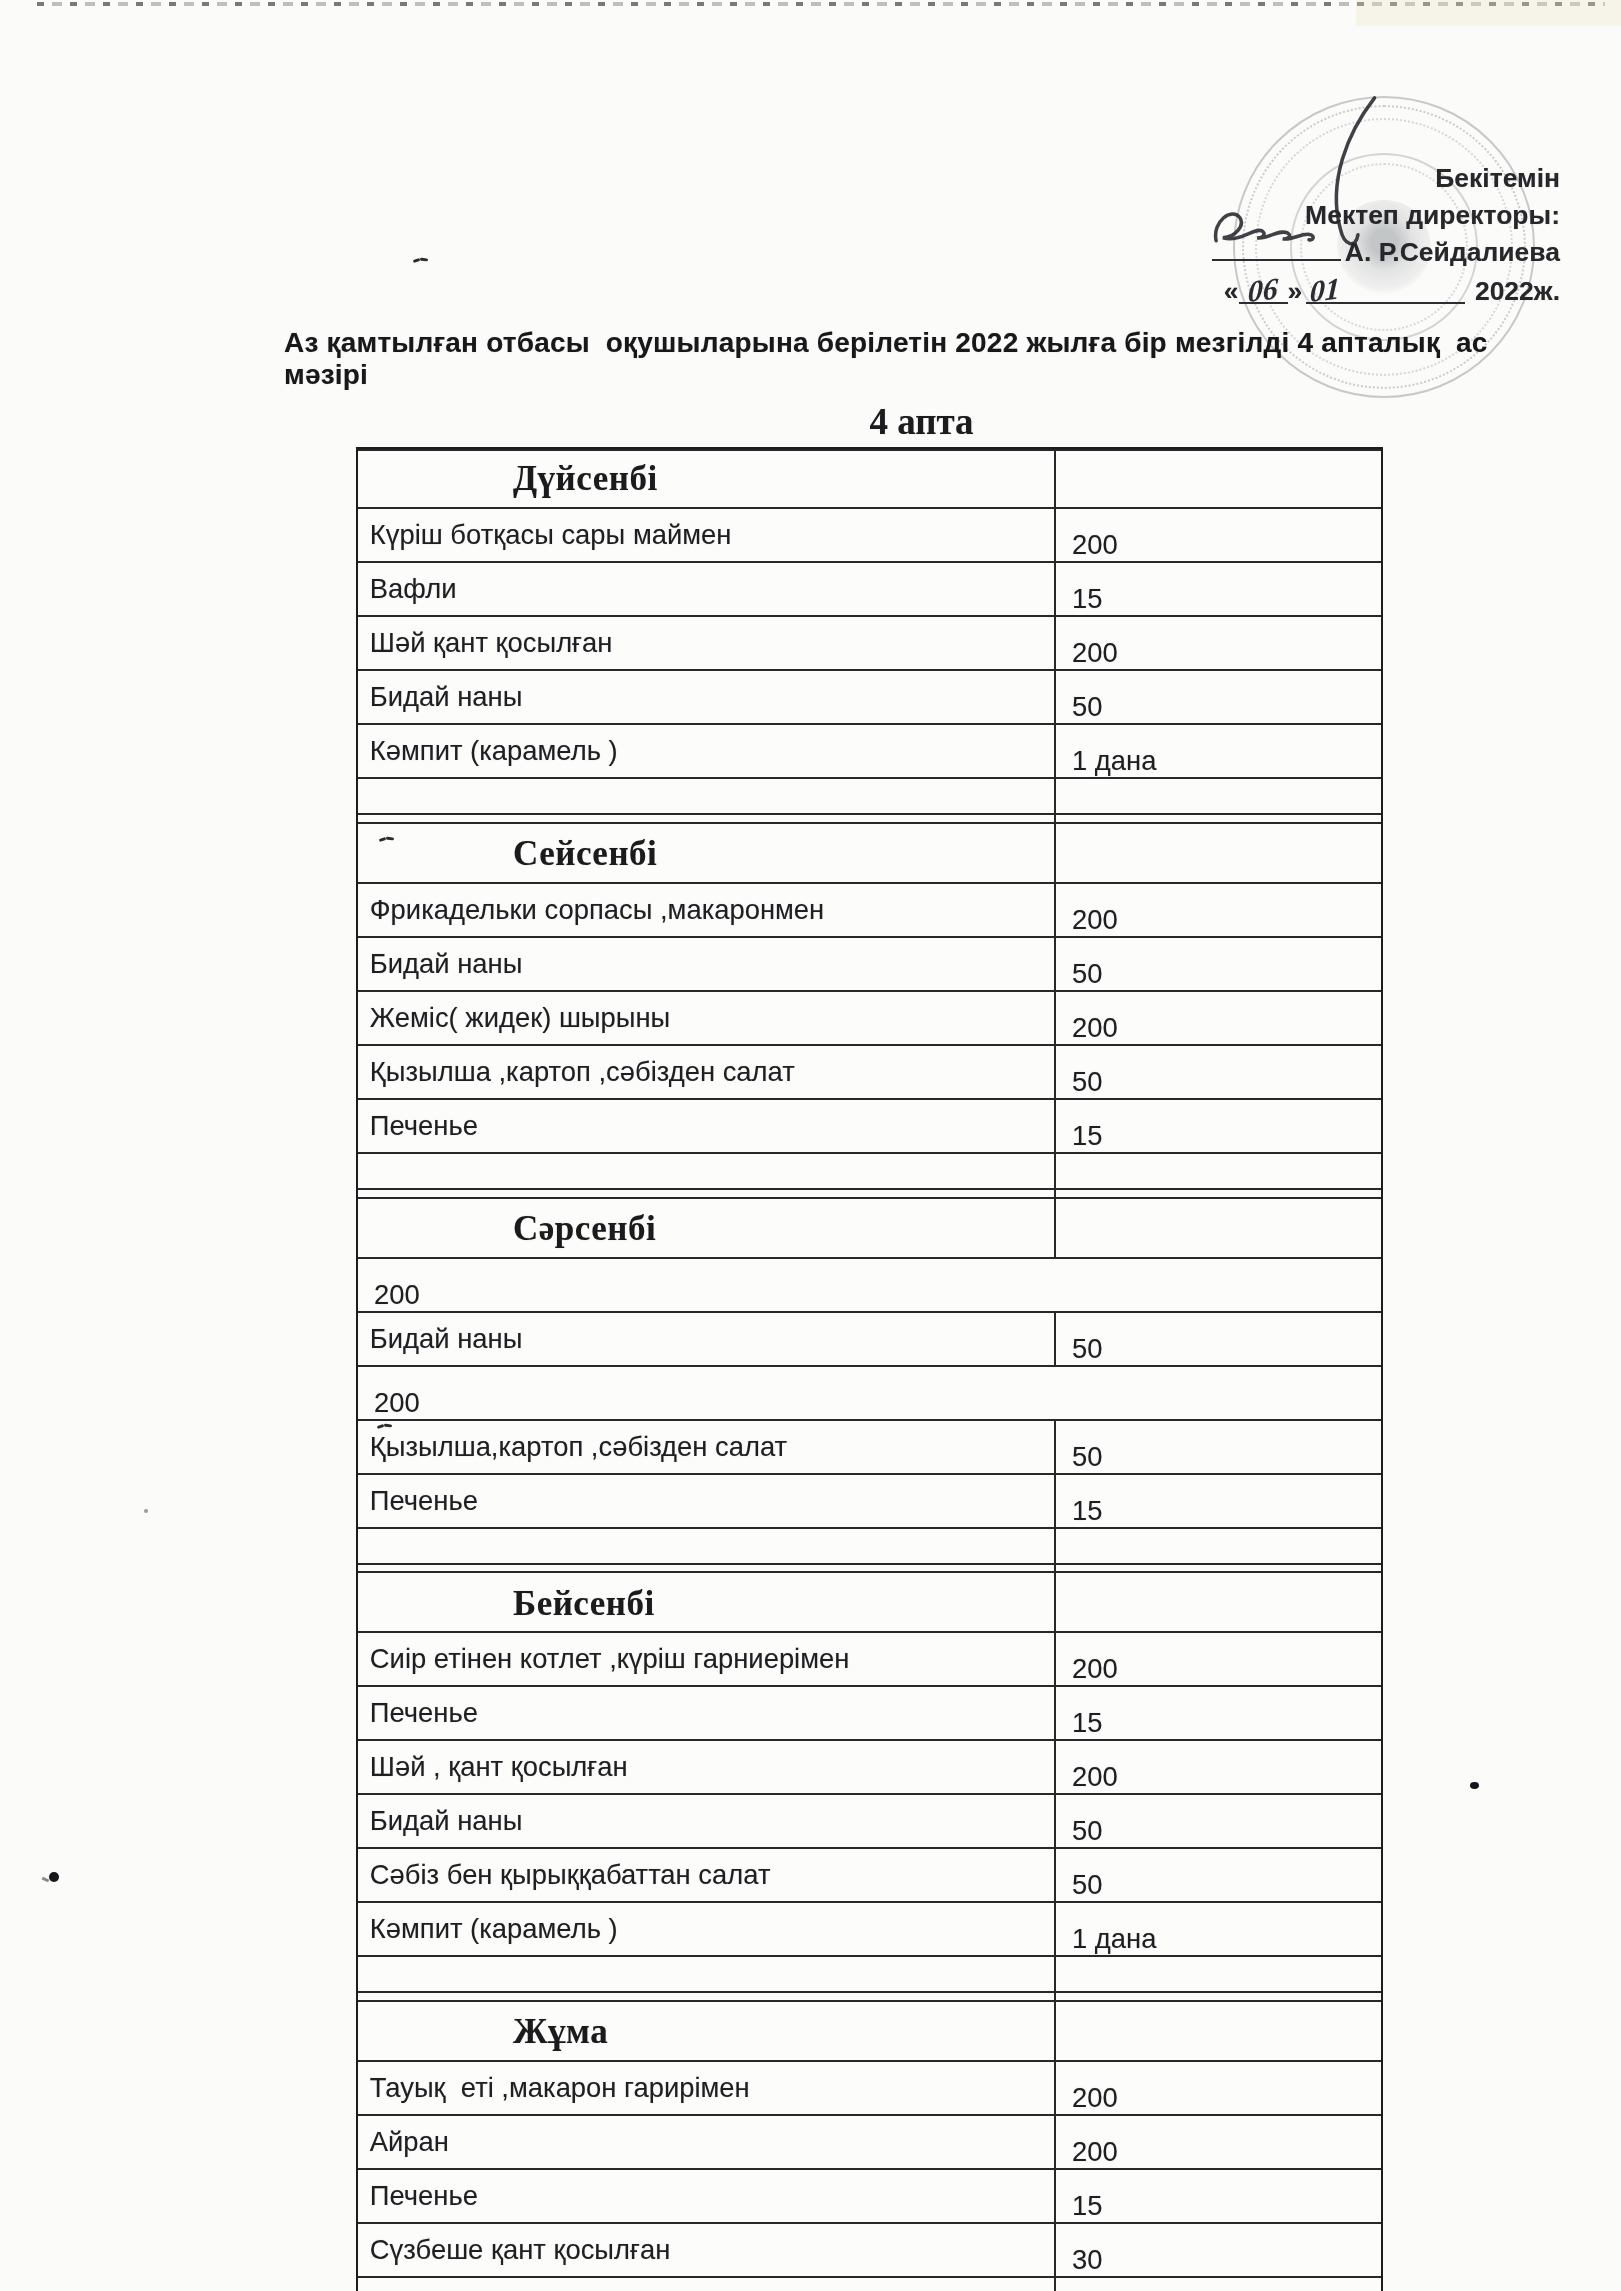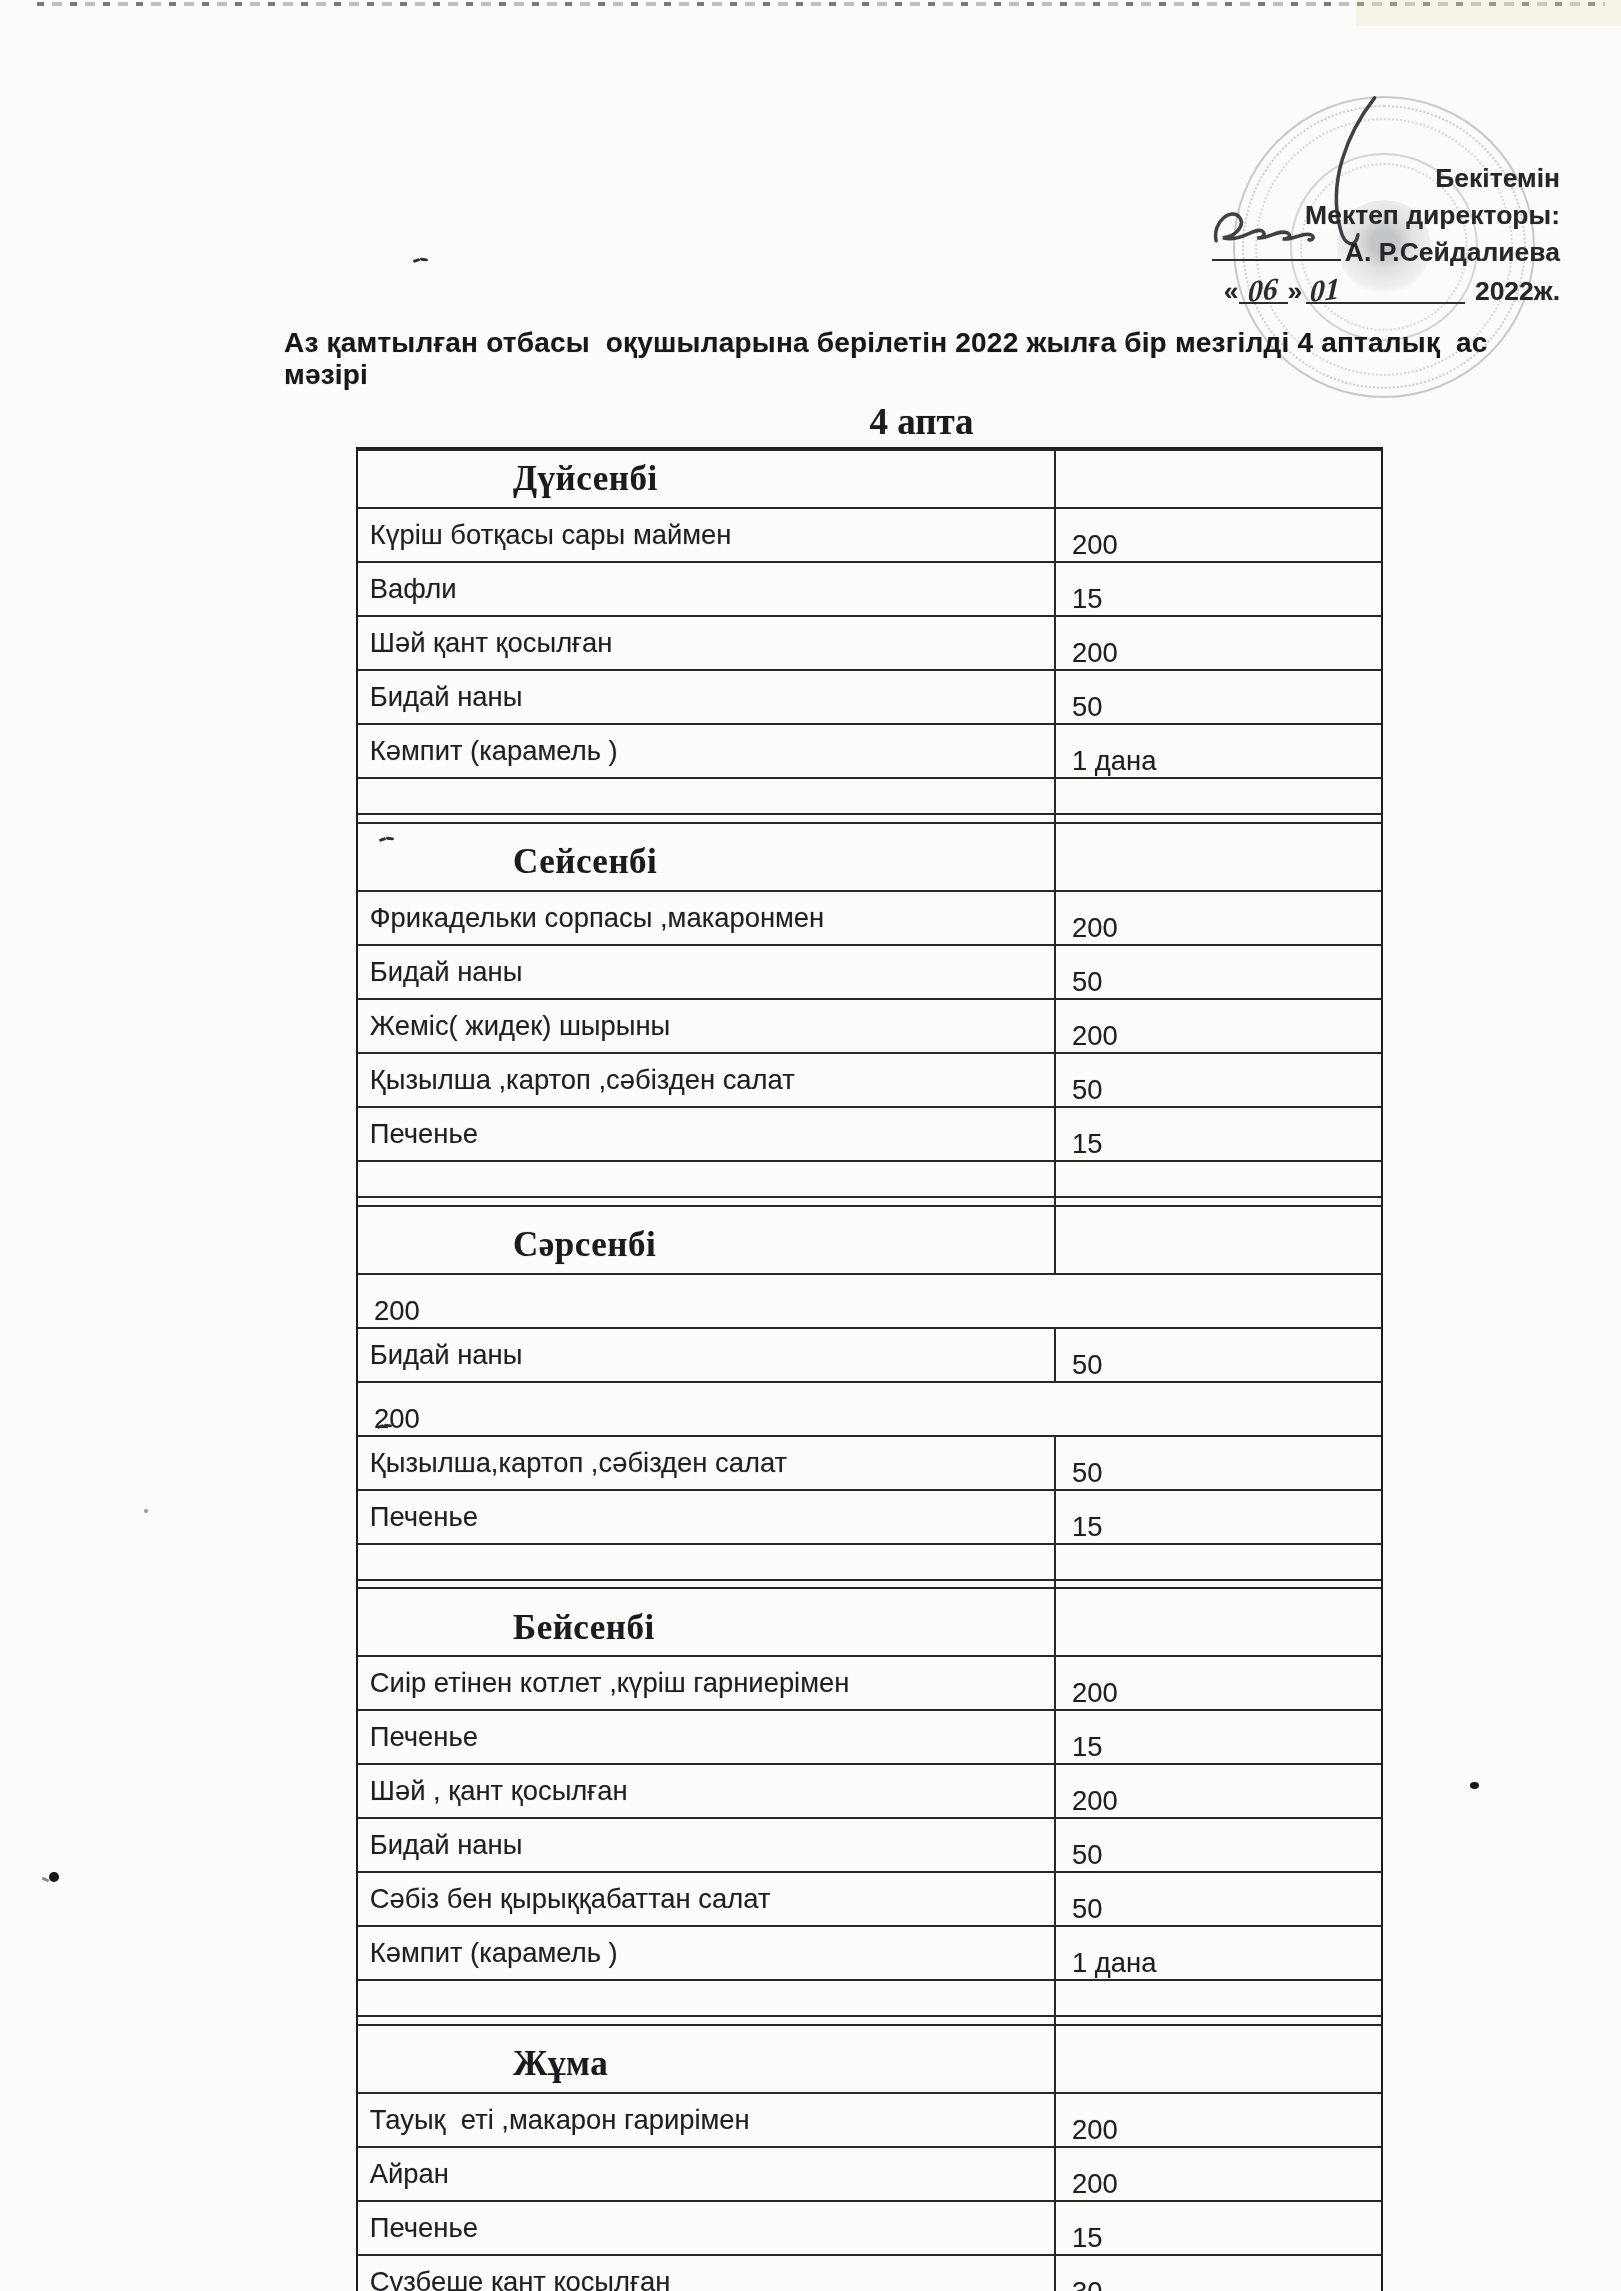--- a/index.html
+++ b/index.html
@@ -90,21 +90,21 @@
     background:rgba(255,255,255,.35);
     text-shadow:0 0 1px rgba(25,25,30,.3);
   }
   .row{display:flex;border-top:2px solid #28282b;box-sizing:border-box;}
   .row.head{border-top:none;}
   .c1{width:698px;border-right:2px solid #28282b;box-sizing:border-box;display:flex;align-items:center;padding-left:11.8px;}
   .c2{flex:1;display:flex;align-items:flex-end;padding-left:16px;box-sizing:border-box;}
   .row.head{height:76px;}
   .head .c1{justify-content:center;align-items:flex-end;padding:0 0 11.8px 0;font-weight:700;font-size:27.4px;color:#151518;}
   .head .c2{flex-direction:column;justify-content:center;align-items:center;padding-left:0;font-weight:700;font-size:27.4px;color:#151518;line-height:1.2;}
-  .row.day{height:68px;}
+  .row.day{height:60px;}
   .row.day.day-first{height:58px;}
   .day .c1{
     align-items:flex-end;padding:0 0 7.8px 155px;
     font-family:"Liberation Serif","DejaVu Serif",serif;
     font-size:35px;font-weight:700;color:#1b1b1e;letter-spacing:0.5px;
   }
   .row.item{height:54px;font-size:27.4px;}
   .row.item .c1, .row.item .c2{white-space:pre-wrap;}
   .row.gap{height:36px;}
   .row.thin{height:8.8px;}

